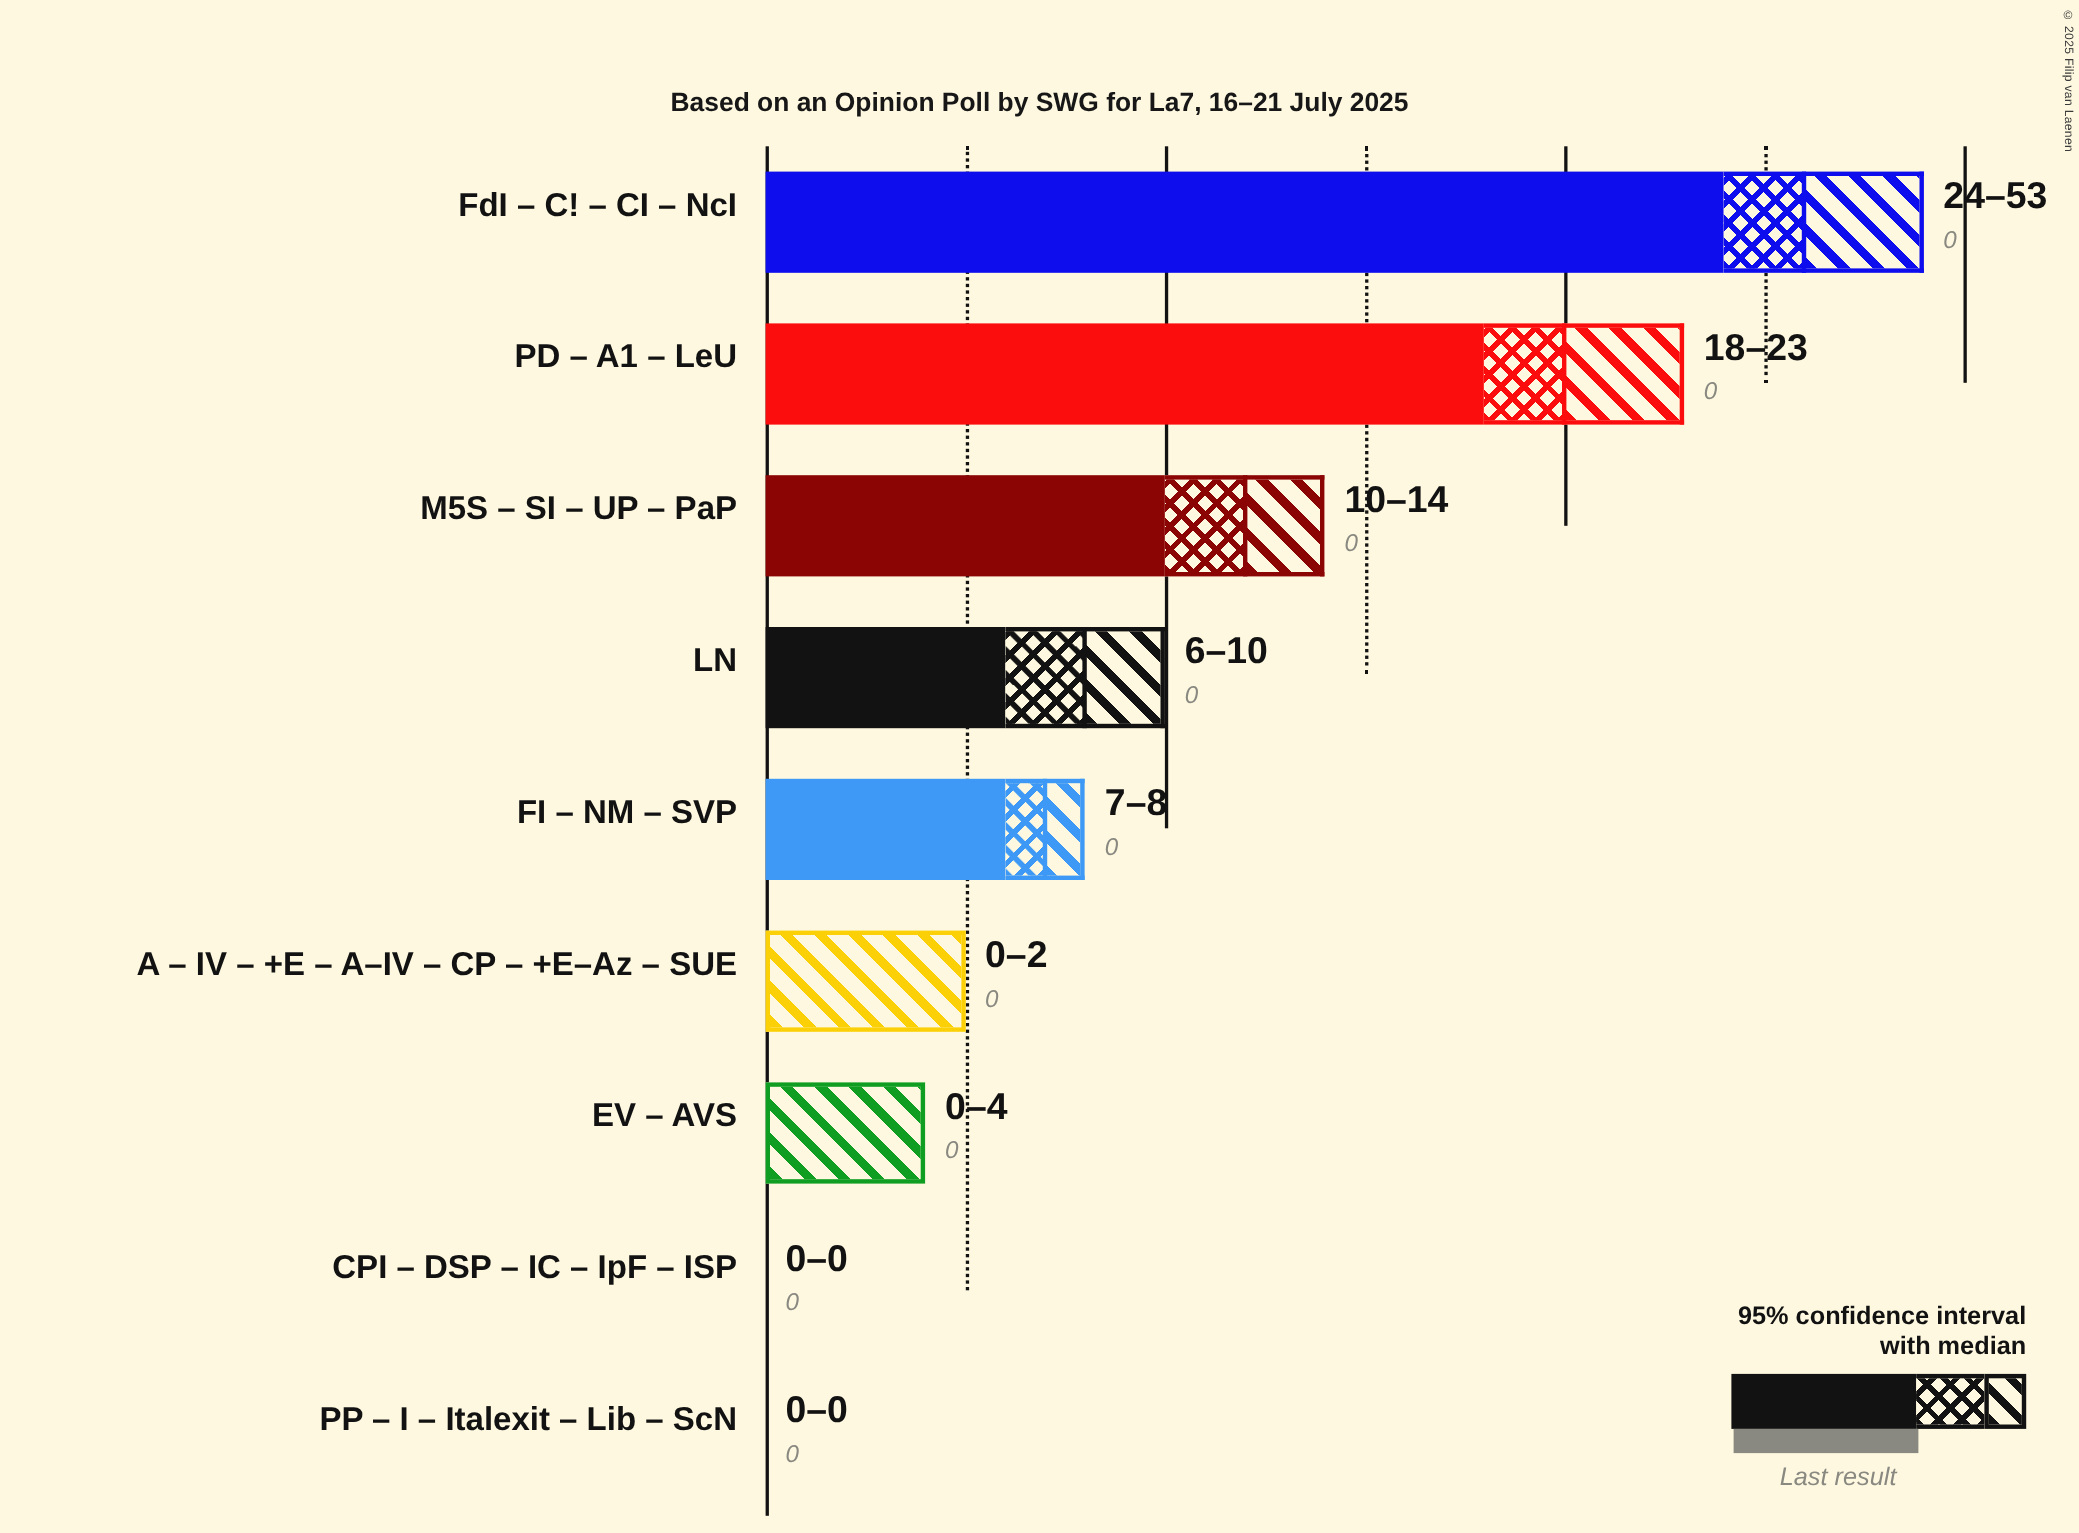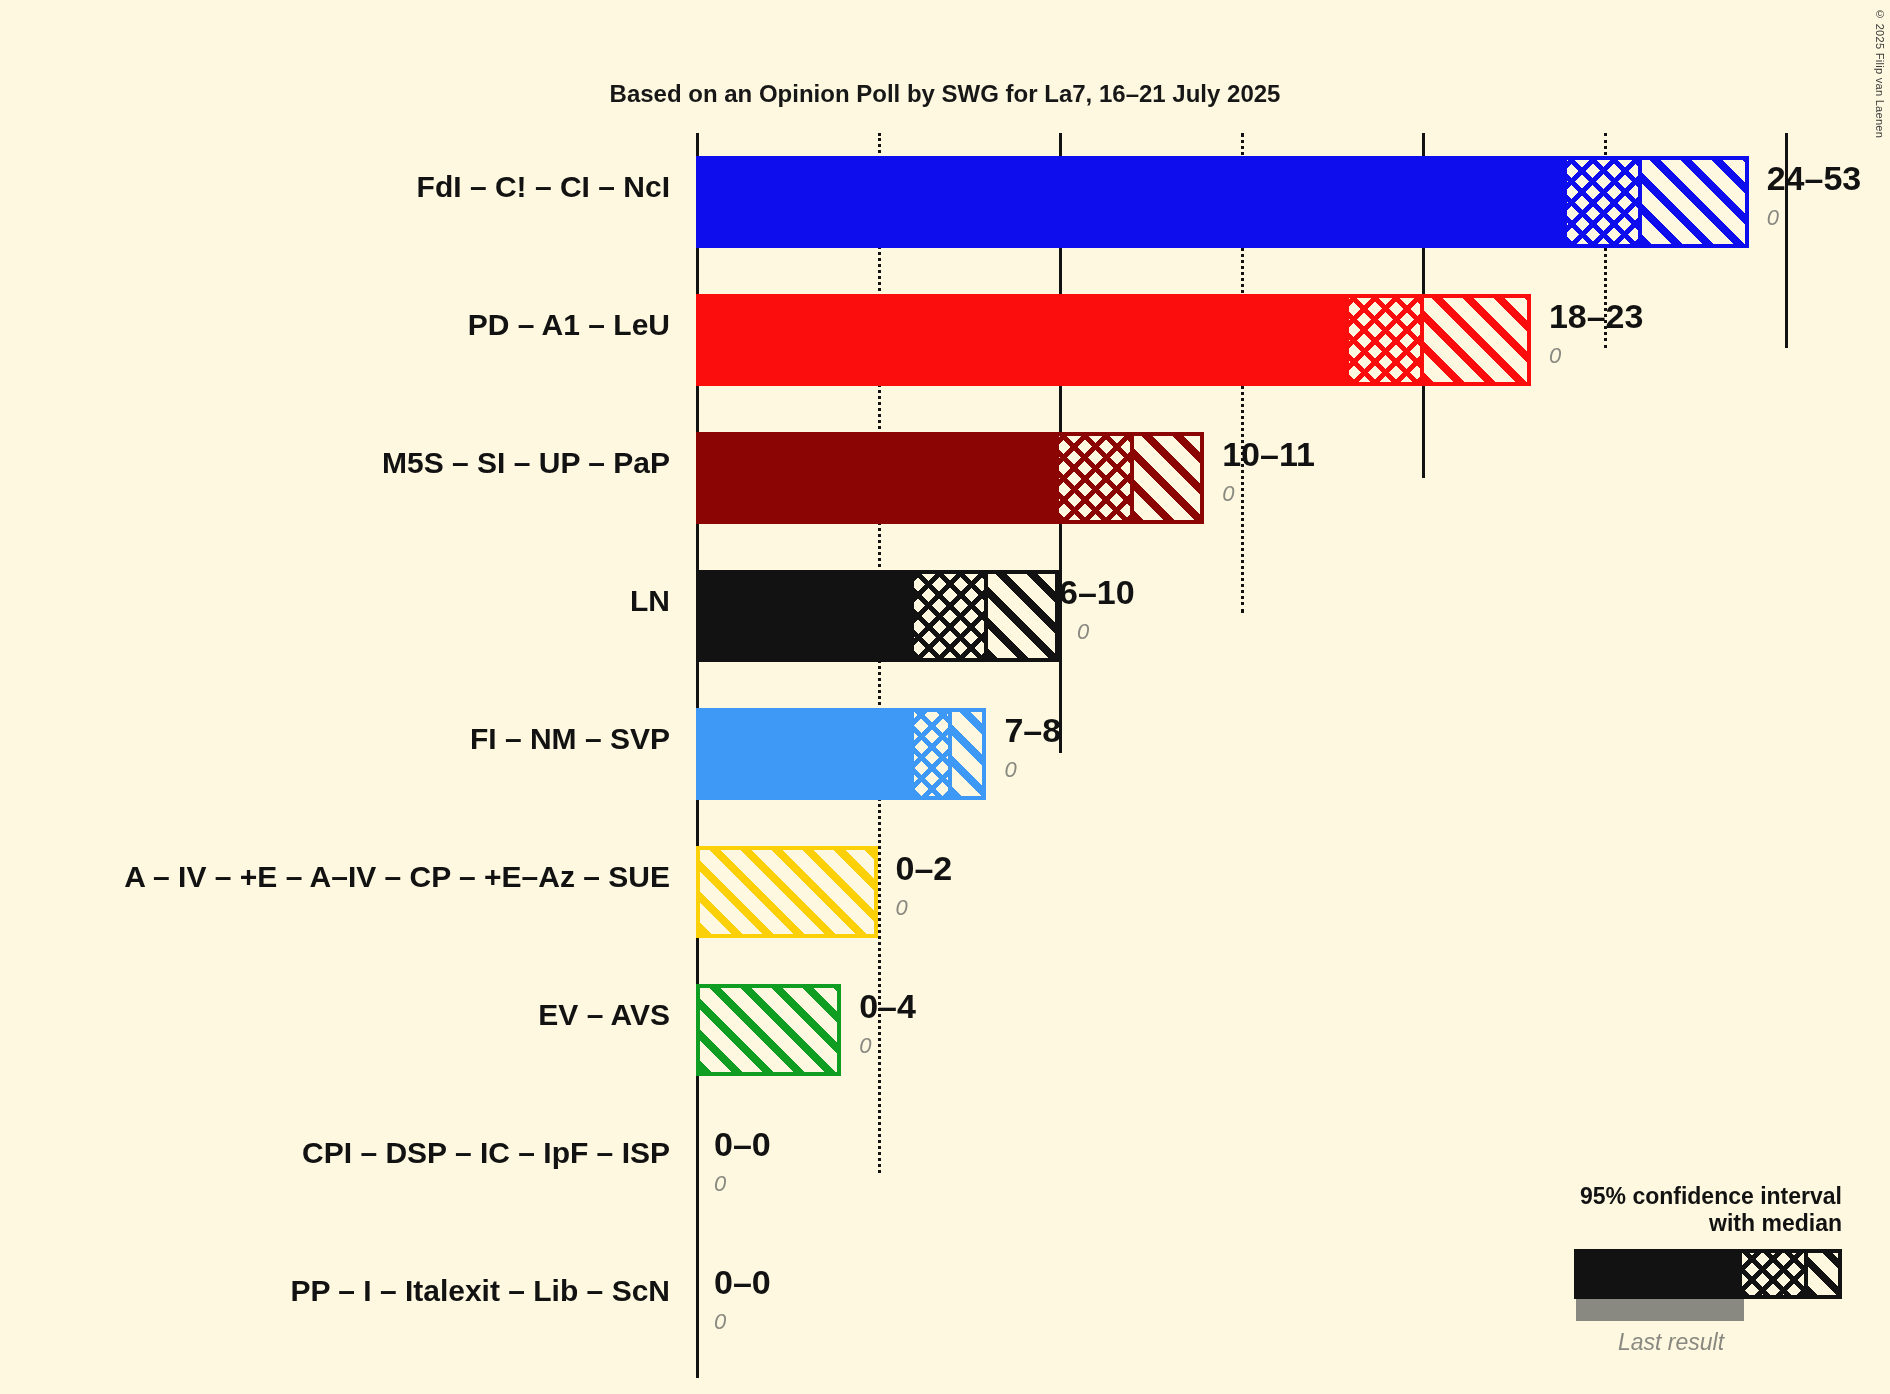--- a/index.html
+++ b/index.html
@@ -217,32 +217,32 @@
           <div class="last-result" style="left: 852.9px;">0</div>
         </div>
         <div class="row" style="top: 276px;">
           <div class="row-label" style="top: 37px;">M5S – SI – UP – PaP</div>
           <div class="bar-wrap">
             <div class="bar-seg seg-solid" style="left: 0px; width: 363px; background: rgb(140, 5, 5);"></div>
             <div class="bar-seg seg-cross joined" style="left: 363px; width: 72.6px; border-color: rgb(140, 5, 5); background-image: repeating-linear-gradient(45deg, rgb(140, 5, 5) 0px, rgb(140, 5, 5) 5px, transparent 5px, transparent 15px), repeating-linear-gradient(-45deg, rgb(140, 5, 5) 0px, rgb(140, 5, 5) 5px, transparent 5px, transparent 15px); background-color: rgb(253, 248, 223);"></div>
             <div class="bar-seg seg-diag joined" style="left: 435.6px; width: 72.6px; border-color: rgb(140, 5, 5); background-image: repeating-linear-gradient(45deg, rgb(140, 5, 5) 0px, rgb(140, 5, 5) 8px, transparent 8px, transparent 22px); background-color: rgb(253, 248, 223);"></div>
             <div class="bar-seg" style="left: 433.6px; width: 4px; background: rgb(140, 5, 5);"></div>
           </div>
-          <div class="value-label" style="left: 526.2px;">10–11</div>
+          <div class="value-label" style="left: 526.2px;">10–14</div>
           <div class="last-result" style="left: 526.2px;">0</div>
         </div>
         <div class="row" style="top: 414px;">
           <div class="row-label" style="top: 37px;">LN</div>
           <div class="bar-wrap">
             <div class="bar-seg seg-solid" style="left: 0px; width: 217.8px; background: rgb(18, 18, 18);"></div>
             <div class="bar-seg seg-cross joined" style="left: 217.8px; width: 72.6px; border-color: rgb(18, 18, 18); background-image: repeating-linear-gradient(45deg, rgb(18, 18, 18) 0px, rgb(18, 18, 18) 5px, transparent 5px, transparent 15px), repeating-linear-gradient(-45deg, rgb(18, 18, 18) 0px, rgb(18, 18, 18) 5px, transparent 5px, transparent 15px); background-color: rgb(253, 248, 223);"></div>
             <div class="bar-seg seg-diag joined" style="left: 290.4px; width: 72.6px; border-color: rgb(18, 18, 18); background-image: repeating-linear-gradient(45deg, rgb(18, 18, 18) 0px, rgb(18, 18, 18) 8px, transparent 8px, transparent 22px); background-color: rgb(253, 248, 223);"></div>
             <div class="bar-seg" style="left: 288.4px; width: 4px; background: rgb(18, 18, 18);"></div>
           </div>
-          <div class="value-label" style="left: 363px;">6–10</div>
+          <div class="value-label" style="left: 381px;">6–10</div>
           <div class="last-result" style="left: 381px;">0</div>
         </div>
         <div class="row" style="top: 552px;">
           <div class="row-label" style="top: 37px;">FI – NM – SVP</div>
           <div class="bar-wrap">
             <div class="bar-seg seg-solid" style="left: 0px; width: 217.8px; background: rgb(61, 153, 245);"></div>
             <div class="bar-seg seg-cross joined" style="left: 217.8px; width: 36.3px; border-color: rgb(61, 153, 245); background-image: repeating-linear-gradient(45deg, rgb(61, 153, 245) 0px, rgb(61, 153, 245) 5px, transparent 5px, transparent 15px), repeating-linear-gradient(-45deg, rgb(61, 153, 245) 0px, rgb(61, 153, 245) 5px, transparent 5px, transparent 15px); background-color: rgb(253, 248, 223);"></div>
             <div class="bar-seg seg-diag joined" style="left: 254.1px; width: 36.3px; border-color: rgb(61, 153, 245); background-image: repeating-linear-gradient(45deg, rgb(61, 153, 245) 0px, rgb(61, 153, 245) 8px, transparent 8px, transparent 22px); background-color: rgb(253, 248, 223);"></div>
             <div class="bar-seg" style="left: 252.1px; width: 4px; background: rgb(61, 153, 245);"></div>
           </div>

